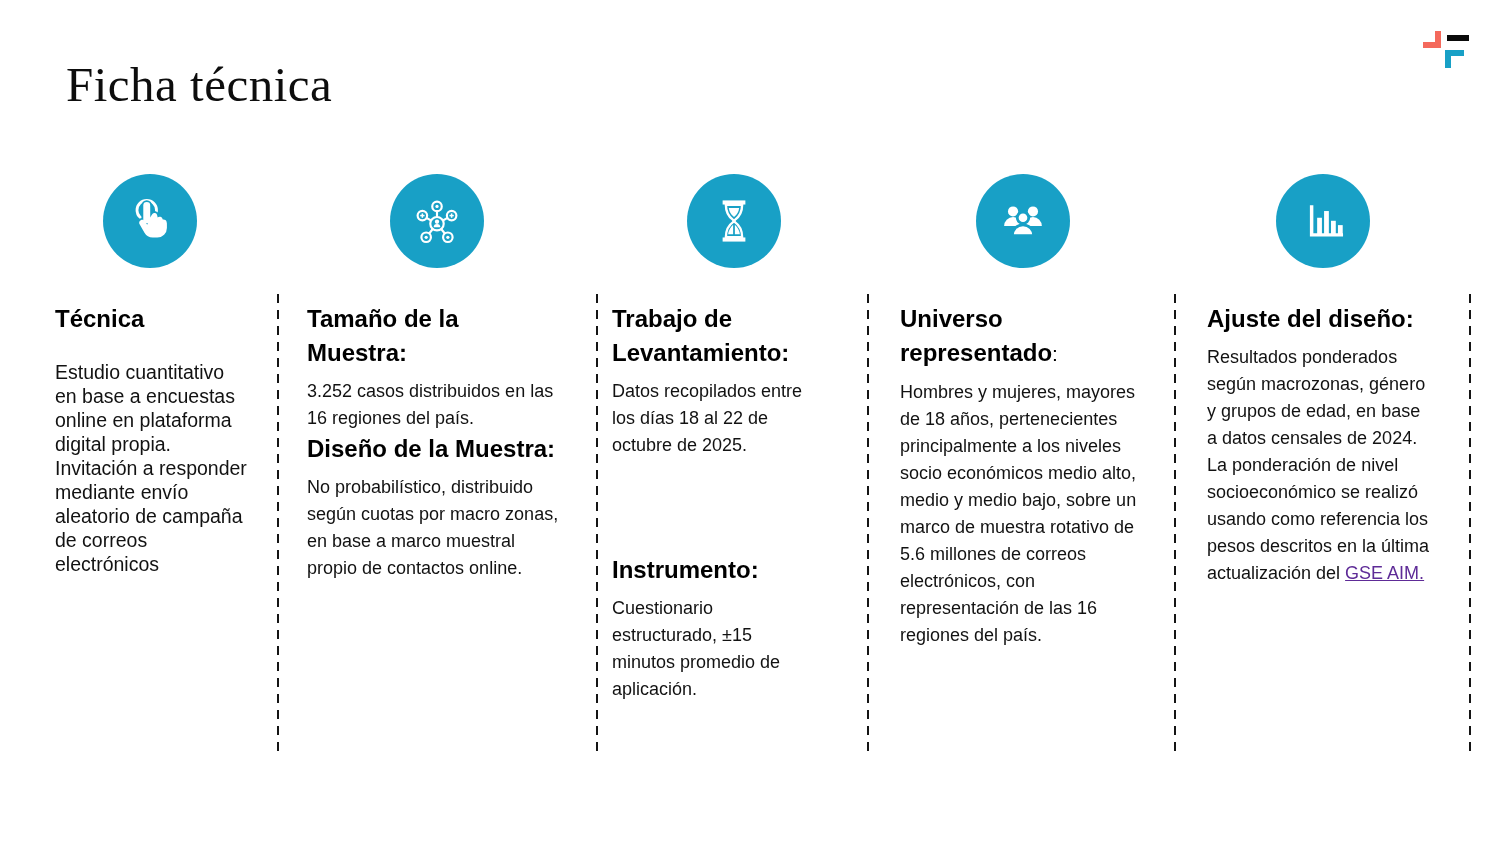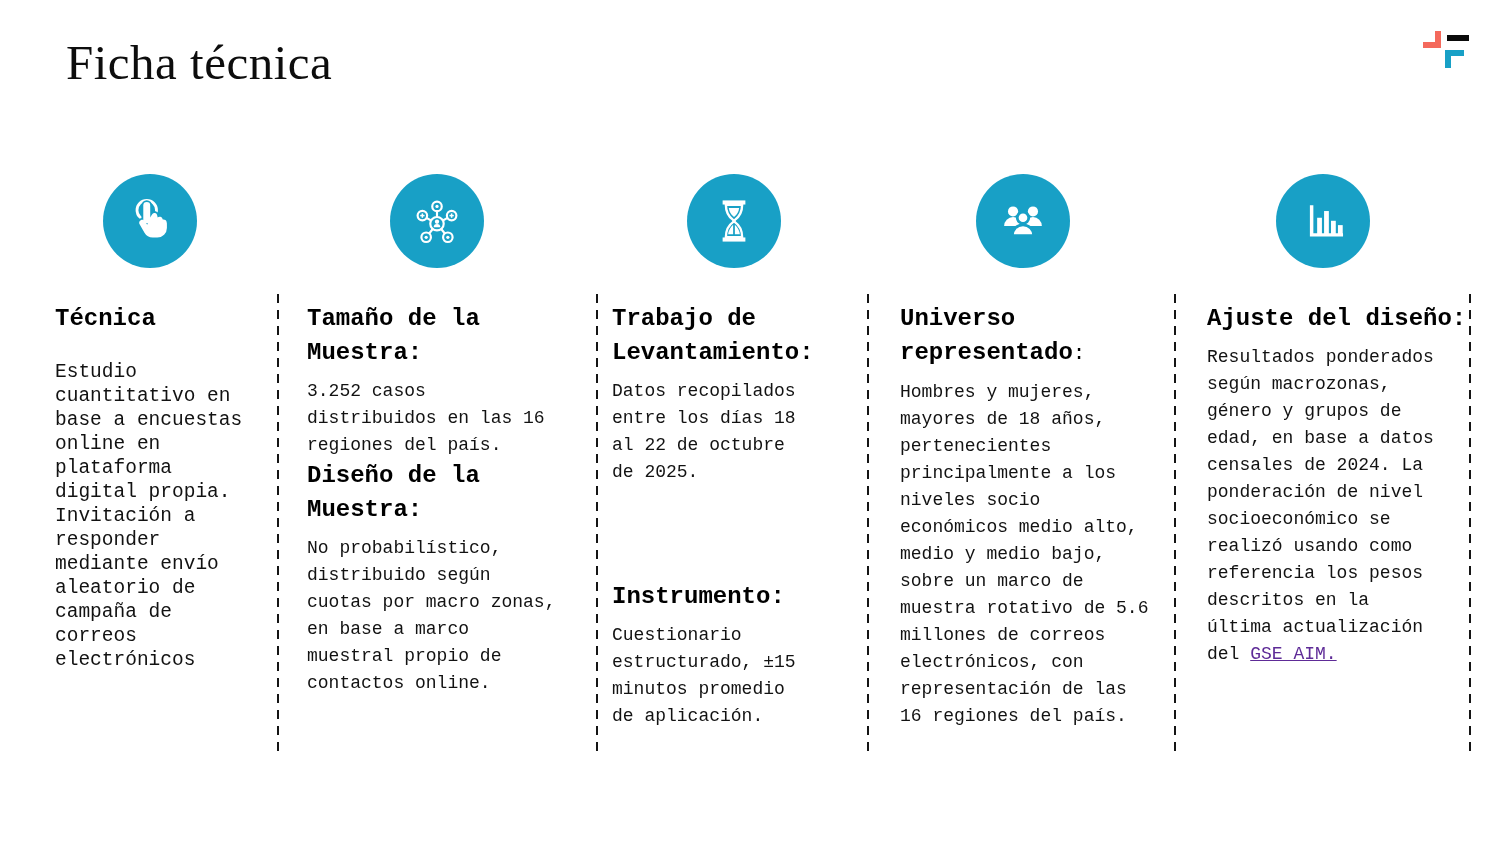--- a/index.html
+++ b/index.html
@@ -5,35 +5,35 @@
   html,body{margin:0;padding:0;background:#fff;}
   .slide{
     position:relative;
     width:1500px;height:844px;
     background:#ffffff;
     font-family:"Liberation Sans", sans-serif;
     color:#111;
     overflow:hidden;
   }
   .title{
-    position:absolute;left:66px;top:34px;margin:0;
+    position:absolute;left:66px;top:56px;margin:0;
     font-family:"Liberation Serif", serif;
     font-weight:400;font-size:49px;color:#0d0d0d;
     letter-spacing:0.5px;
   }
   .logo{position:absolute;left:1423px;top:31px;}
   .icon-circle{
     position:absolute;top:174px;width:94px;height:94px;border-radius:50%;
     background:var(--accent);display:flex;align-items:center;justify-content:center;
   }
   .divider{
     position:absolute;top:294px;height:464px;width:2px;
     background:repeating-linear-gradient(to bottom,#151515 0 9px,transparent 9px 16px);
   }
-  .col{position:absolute;top:302px;font-family:Liberation Mono, monospace;}
+  .col{position:absolute;top:302px;}
   .heading{
     margin:0;font-size:24px;line-height:34px;font-weight:700;color:#000;
   }
   .colon-normal{font-weight:400;font-size:21px;}
   .body{
     margin:8px 0 0 0;font-size:18px;line-height:27px;color:#121212;
   }
   .col-1 .body{font-size:19.5px;line-height:24px;margin-top:24px;}
   .sec-gap-sm{}
   .sec-gap-lg{margin-top:94px;}

